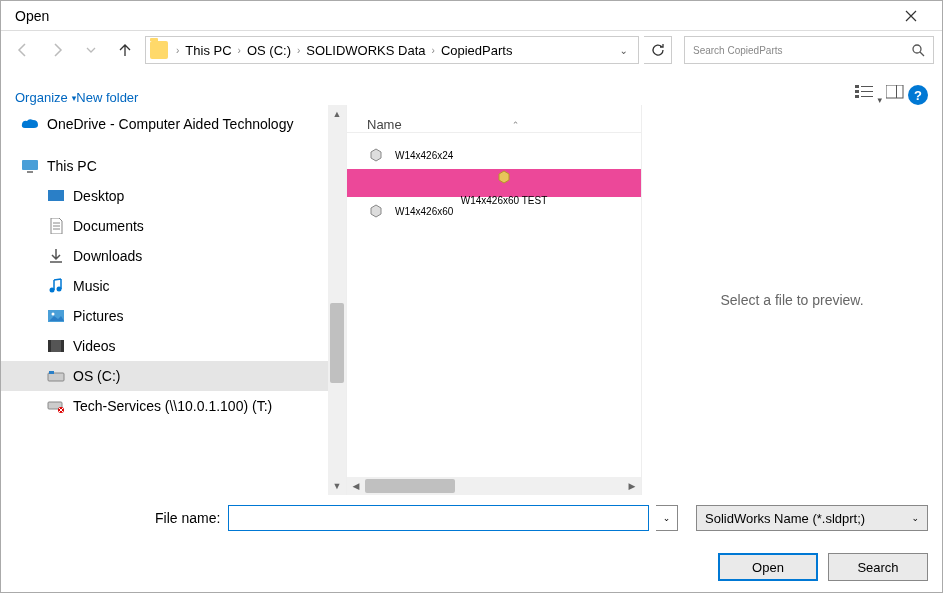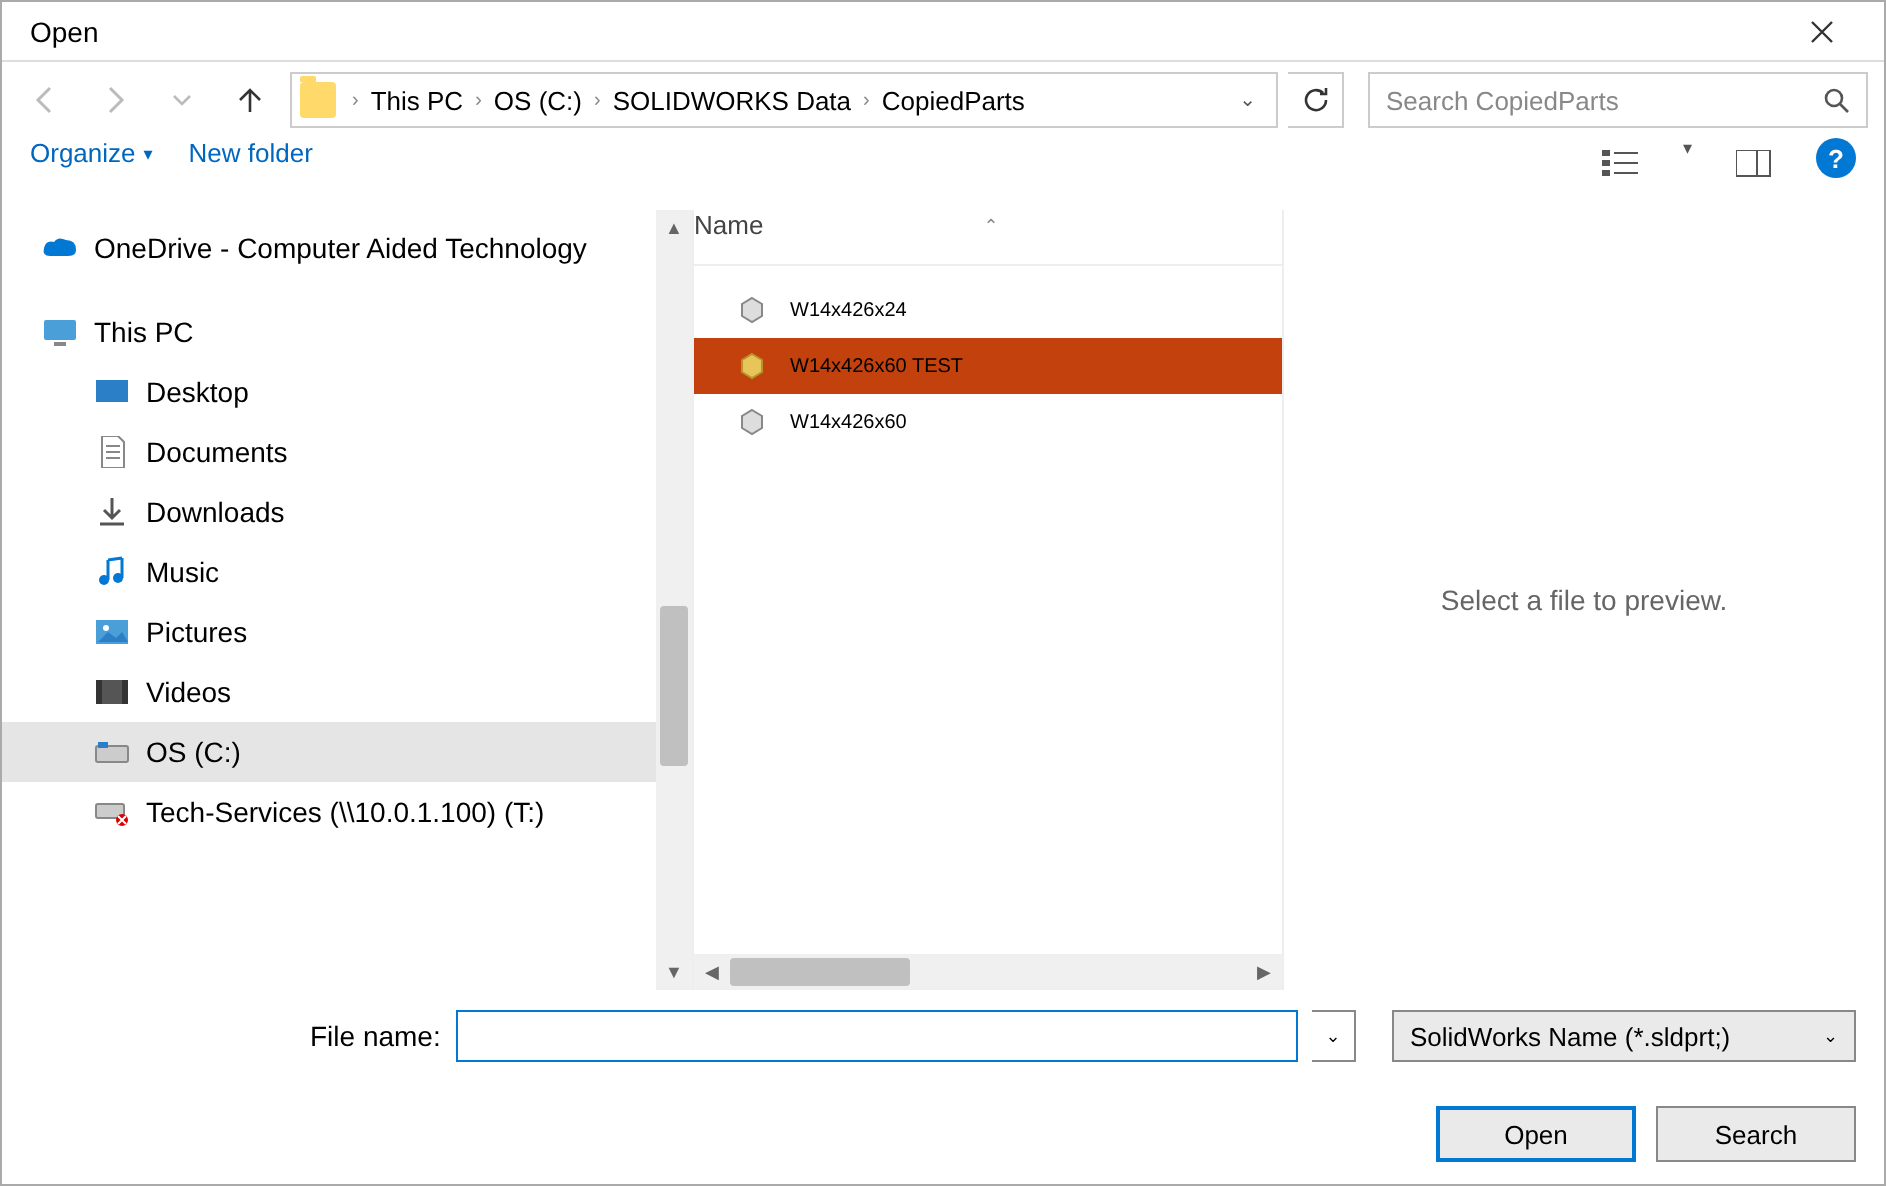--- a/index.html
+++ b/index.html
@@ -13,25 +13,25 @@
 .nav-btn { width: 28px; height: 28px; display: flex; align-items: center; justify-content: center; color: #888; cursor: pointer; }
 .nav-btn.enabled { color: #333; }
 .breadcrumb-bar { flex: 1; height: 28px; border: 1px solid #ccc; display: flex; align-items: center; padding: 0 4px; background: #fff; }
 .folder-icon { width: 18px; height: 18px; background: #ffd96a; border-radius: 2px; margin-right: 6px; position: relative; }
 .folder-icon::before { content: ""; position: absolute; top: -3px; left: 0; width: 8px; height: 3px; background: #ffd96a; border-radius: 1px 1px 0 0; }
 .crumb { font-size: 13px; padding: 0 4px; cursor: pointer; }
 .crumb-sep { color: #888; padding: 0 2px; font-size: 10px; }
 .dropdown-v { color: #555; font-size: 10px; padding: 0 6px; cursor: pointer; }
 .refresh { width: 28px; height: 28px; display: flex; align-items: center; justify-content: center; cursor: pointer; color: #333; margin-left: -1px; border: 1px solid #ccc; border-left: none; }
 .searchbox { width: 250px; height: 28px; border: 1px solid #ccc; display: flex; align-items: center; padding: 0 8px; margin-left: 6px; }
-.searchbox input { border: none; outline: none; flex: 1; font-size: 13px; color: #333; }
+.searchbox input { border: none; outline: none; flex: 1; font-size: 10px; color: #333; }
 .searchbox input::placeholder { color: #888; }
 .search-icon { color: #555; font-size: 13px; }
 
-.toolbar { height: 36px; display: flex; align-items: flex-start; padding: 0 14px; gap: 18px; }
+.toolbar { height: 36px; display: flex; align-items: flex-end; padding: 0 14px; }
 .tool-link { color: #0067c0; font-size: 13px; cursor: pointer; display: flex; align-items: center; gap: 4px; }
 .tool-caret { font-size: 9px; }
 .tool-spacer { flex: 1; }
 .view-btn { width: 26px; height: 26px; display: flex; align-items: center; justify-content: center; cursor: pointer; color: #444; }
 .help-icon { width: 20px; height: 20px; border-radius: 50%; background: #0078d4; color: #fff; display: flex; align-items: center; justify-content: center; font-size: 13px; font-weight: bold; cursor: pointer; }
 
 .body { display: flex; height: 390px; }
 
 .sidebar { width: 345px; overflow: hidden; position: relative; }
 .sidebar-inner { padding: 4px 0; }
@@ -50,26 +50,26 @@
 .icn-vid { color: #555; }
 .icn-drive { color: #888; }
 .icn-net { color: #c00; }
 
 .side-scroll { position: absolute; right: 0; top: 0; width: 18px; height: 100%; background: #f0f0f0; display: flex; flex-direction: column; }
 .scroll-arrow { height: 18px; display: flex; align-items: center; justify-content: center; color: #666; font-size: 9px; cursor: pointer; }
 .scroll-track { flex: 1; position: relative; }
 .scroll-thumb { position: absolute; left: 2px; right: 2px; top: 180px; height: 80px; background: #c0c0c0; border-radius: 2px; cursor: pointer; }
 
 .filelist { flex: 1; border-left: 1px solid #eee; border-right: 1px solid #eee; position: relative; display: flex; flex-direction: column; }
-.list-header { height: 28px; display: flex; align-items: flex-start; border-bottom: 1px solid #eee; }
+.list-header { height: 28px; display: flex; align-items: flex-end; padding-left: 20px; border-bottom: 1px solid #eee; }
 .col-name { font-size: 13px; color: #444; cursor: pointer; display: flex; align-items: center; gap: 60px; }
 .sort-ind { font-size: 9px; color: #888; margin-left: 50px; }
 .file-rows { padding: 8px 0; }
 .file-row { display: flex; align-items: center; height: 28px; padding-left: 20px; gap: 10px; font-size: 10px; cursor: pointer; }
-.file-row.highlighted { background: #c2410c; }
+.file-row.highlighted { background: #ec4899; flex-direction: column; }
 .file-icon { width: 18px; height: 18px; display: flex; align-items: center; justify-content: center; color: #888; font-size: 14px; }
 .hscroll { height: 18px; background: #f0f0f0; display: flex; margin-top: auto; }
 .hscroll-arrow { width: 18px; display: flex; align-items: center; justify-content: center; color: #666; font-size: 9px; cursor: pointer; }
 .hscroll-track { flex: 1; position: relative; }
 .hscroll-thumb { position: absolute; top: 2px; bottom: 2px; left: 0; width: 90px; background: #c0c0c0; border-radius: 2px; cursor: pointer; }
 
 .preview { width: 300px; display: flex; align-items: center; justify-content: center; font-size: 14px; color: #666; }
 
 .footer { padding: 10px 14px 14px; }
 .filename-row { display: flex; align-items: center; gap: 8px; margin-bottom: 22px; padding-left: 140px; }

